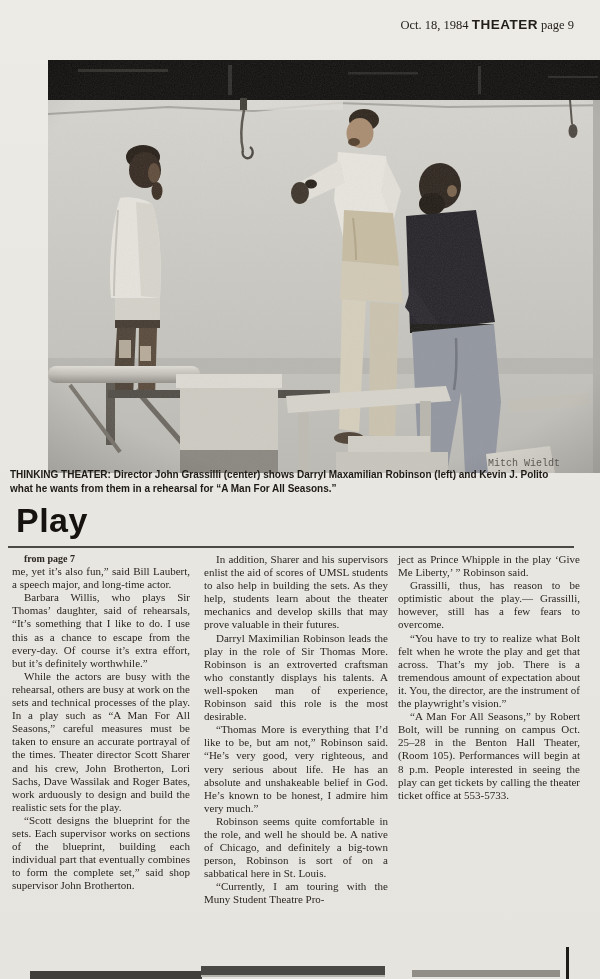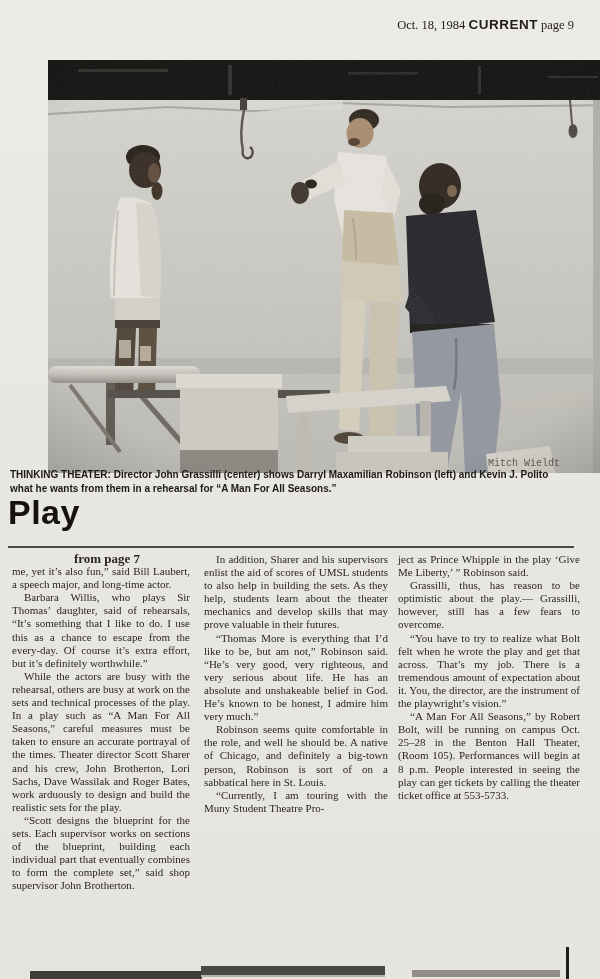--- a/index.html
+++ b/index.html
@@ -8,45 +8,45 @@
         background-image:linear-gradient(180deg,#edebe6 0%,#e9e7e2 40%,#e6e4df 100%);}
   .hdr{position:absolute;top:17px;right:26px;font-size:12.5px;color:#211d19;white-space:nowrap;}
   .hdr .masthead{font-family:"Liberation Sans",sans-serif;font-weight:bold;letter-spacing:.5px;font-size:13.5px;}
   .photo{position:absolute;left:8px;top:44px;width:567px;height:413px;background:#cdcbc5;}
   .photo svg{display:block;width:100%;height:100%;}
   .credit{position:absolute;top:458px;right:40px;font-family:Liberation Mono, monospace;
           font-size:10px;color:#5d5851;}
   .caption{position:absolute;left:10px;top:468px;width:562px;margin:0;
            font-family:"Liberation Sans",sans-serif;font-weight:bold;
            font-size:10px;line-height:13.5px;color:#1d1915;}
-  .headline{position:absolute;left:8px;top:494px;margin:0;font-family:"Liberation Sans",sans-serif;
+  .headline{position:absolute;left:8px;top:494px;margin:8px;font-family:"Liberation Sans",sans-serif;
             font-weight:bold;font-size:34px;line-height:36px;color:#15120f;letter-spacing:.5px;}
   .rule{position:absolute;left:8px;top:546px;width:566px;height:0;border:none;
         border-top:2px solid #4d4a46;margin:0;}
   .col{position:absolute;font-size:11px;line-height:13.1px;text-align:justify;color:#2b2620;}
   .col p{margin:0;text-indent:12px;}
   .col p.noindent{text-indent:0;}
   .col1{left:12px;top:552px;width:178px;}
   .col2{left:204px;top:553px;width:184px;}
   .col3{left:398px;top:553px;width:182px;}
-  .from{font-weight:bold;text-align:center;font-size:13px;margin:2px 0 9px 0;text-indent:0;}
+  .from{font-weight:bold;font-size:10px;margin:2px 0 9px 0;text-indent:0;}
   .bar{position:absolute;}
   .bar-c1{left:30px;top:971px;width:172px;height:8px;background:#403e3b;}
   .bar-c2{left:201px;top:966px;width:184px;height:9px;background:#4a4845;box-shadow:0 2px 0 #b5b2ac;}
   .bar-c3{left:412px;top:970px;width:148px;height:7px;background:#918e88;}
   .tick{left:566px;top:947px;width:3px;height:32px;background:#1e1c19;}
 </style>
 </head>
 <body>
 
 <div class="page">
 
   <div class="hdr">
     <span>Oct. 18, 1984</span>
-    <span class="masthead">CURRENT</span>
+    <span class="masthead">THEATER</span>
     <span>page 9</span>
   </div>
 
   <figure class="photo">
     <svg viewBox="0 0 567 413" preserveAspectRatio="none">
       <defs>
         <linearGradient id="bg" x1="0" y1="0" x2="0" y2="1">
           <stop offset="0" stop-color="#d8d6d0"></stop>
             <stop offset="0.55" stop-color="#cac8c2"></stop>
             <stop offset="1" stop-color="#bdbbb5"></stop>
@@ -173,20 +173,21 @@
   <div class="col col1">
     <p class="from">from page 7</p>
     <p class="noindent">me, yet it’s also fun,” said Bill Laubert, a speech major, and long-time actor.</p>
     <p>Barbara Willis, who plays Sir Thomas’ daughter, said of rehearsals, “It’s something that I like to do. I use this as a chance to escape from the every-day. Of course it’s extra effort, but it’s definitely worthwhile.”</p>
     <p>While the actors are busy with the rehearsal, others are busy at work on the sets and technical processes of the play. In a play such as “A Man For All Seasons,” careful measures must be taken to ensure an accurate portrayal of the times. Theater director Scott Sharer and his crew, John Brotherton, Lori Sachs, Dave Wassilak and Roger Bates, work arduously to design and build the realistic sets for the play.</p>
     <p>“Scott designs the blueprint for the sets. Each supervisor works on sections of the blueprint, building each individual part that eventually combines to form the complete set,” said shop supervisor John Brotherton.</p>
   </div>
 
   <div class="col col2">
     <p>In addition, Sharer and his supervisors enlist the aid of scores of UMSL students to also help in building the sets. As they help, students learn about the theater mechanics and develop skills that may prove valuable in their futures.</p>
+    <p>Darryl Maximilian Robinson leads the play in the role of Sir Thomas More. Robinson is an extroverted craftsman who constantly displays his talents. A well-spoken man of experience, Robinson said this role is the most desirable.</p>
     <p>“Thomas More is everything that I’d like to be, but am not,” Robinson said. “He’s very good, very righteous, and very serious about life. He has an absolute and unshakeable belief in God. He’s known to be honest, I admire him very much.”</p>
     <p>Robinson seems quite comfortable in the role, and well he should be. A native of Chicago, and definitely a big-town person, Robinson is sort of on a sabbatical here in St. Louis.</p>
     <p>“Currently, I am touring with the Muny Student Theatre Pro-</p>
   </div>
 
   <div class="col col3">
     <p class="noindent">ject as Prince Whipple in the play ‘Give Me Liberty,’ ” Robinson said.</p>
     <p>Grassilli, thus, has reason to be optimistic about the play.— Grassilli, however, still has a few fears to overcome.</p>
     <p>“You have to try to realize what Bolt felt when he wrote the play and get that across. That’s my job. There is a tremendous amount of expectation about it. You, the director, are the instrument of the playwright’s vision.”</p>
     <p>“A Man For All Seasons,” by Robert Bolt, will be running on campus Oct. 25–28 in the Benton Hall Theater, (Room 105). Performances will begin at 8 p.m. People interested in seeing the play can get tickets by calling the theater ticket office at 553-5733.</p>

